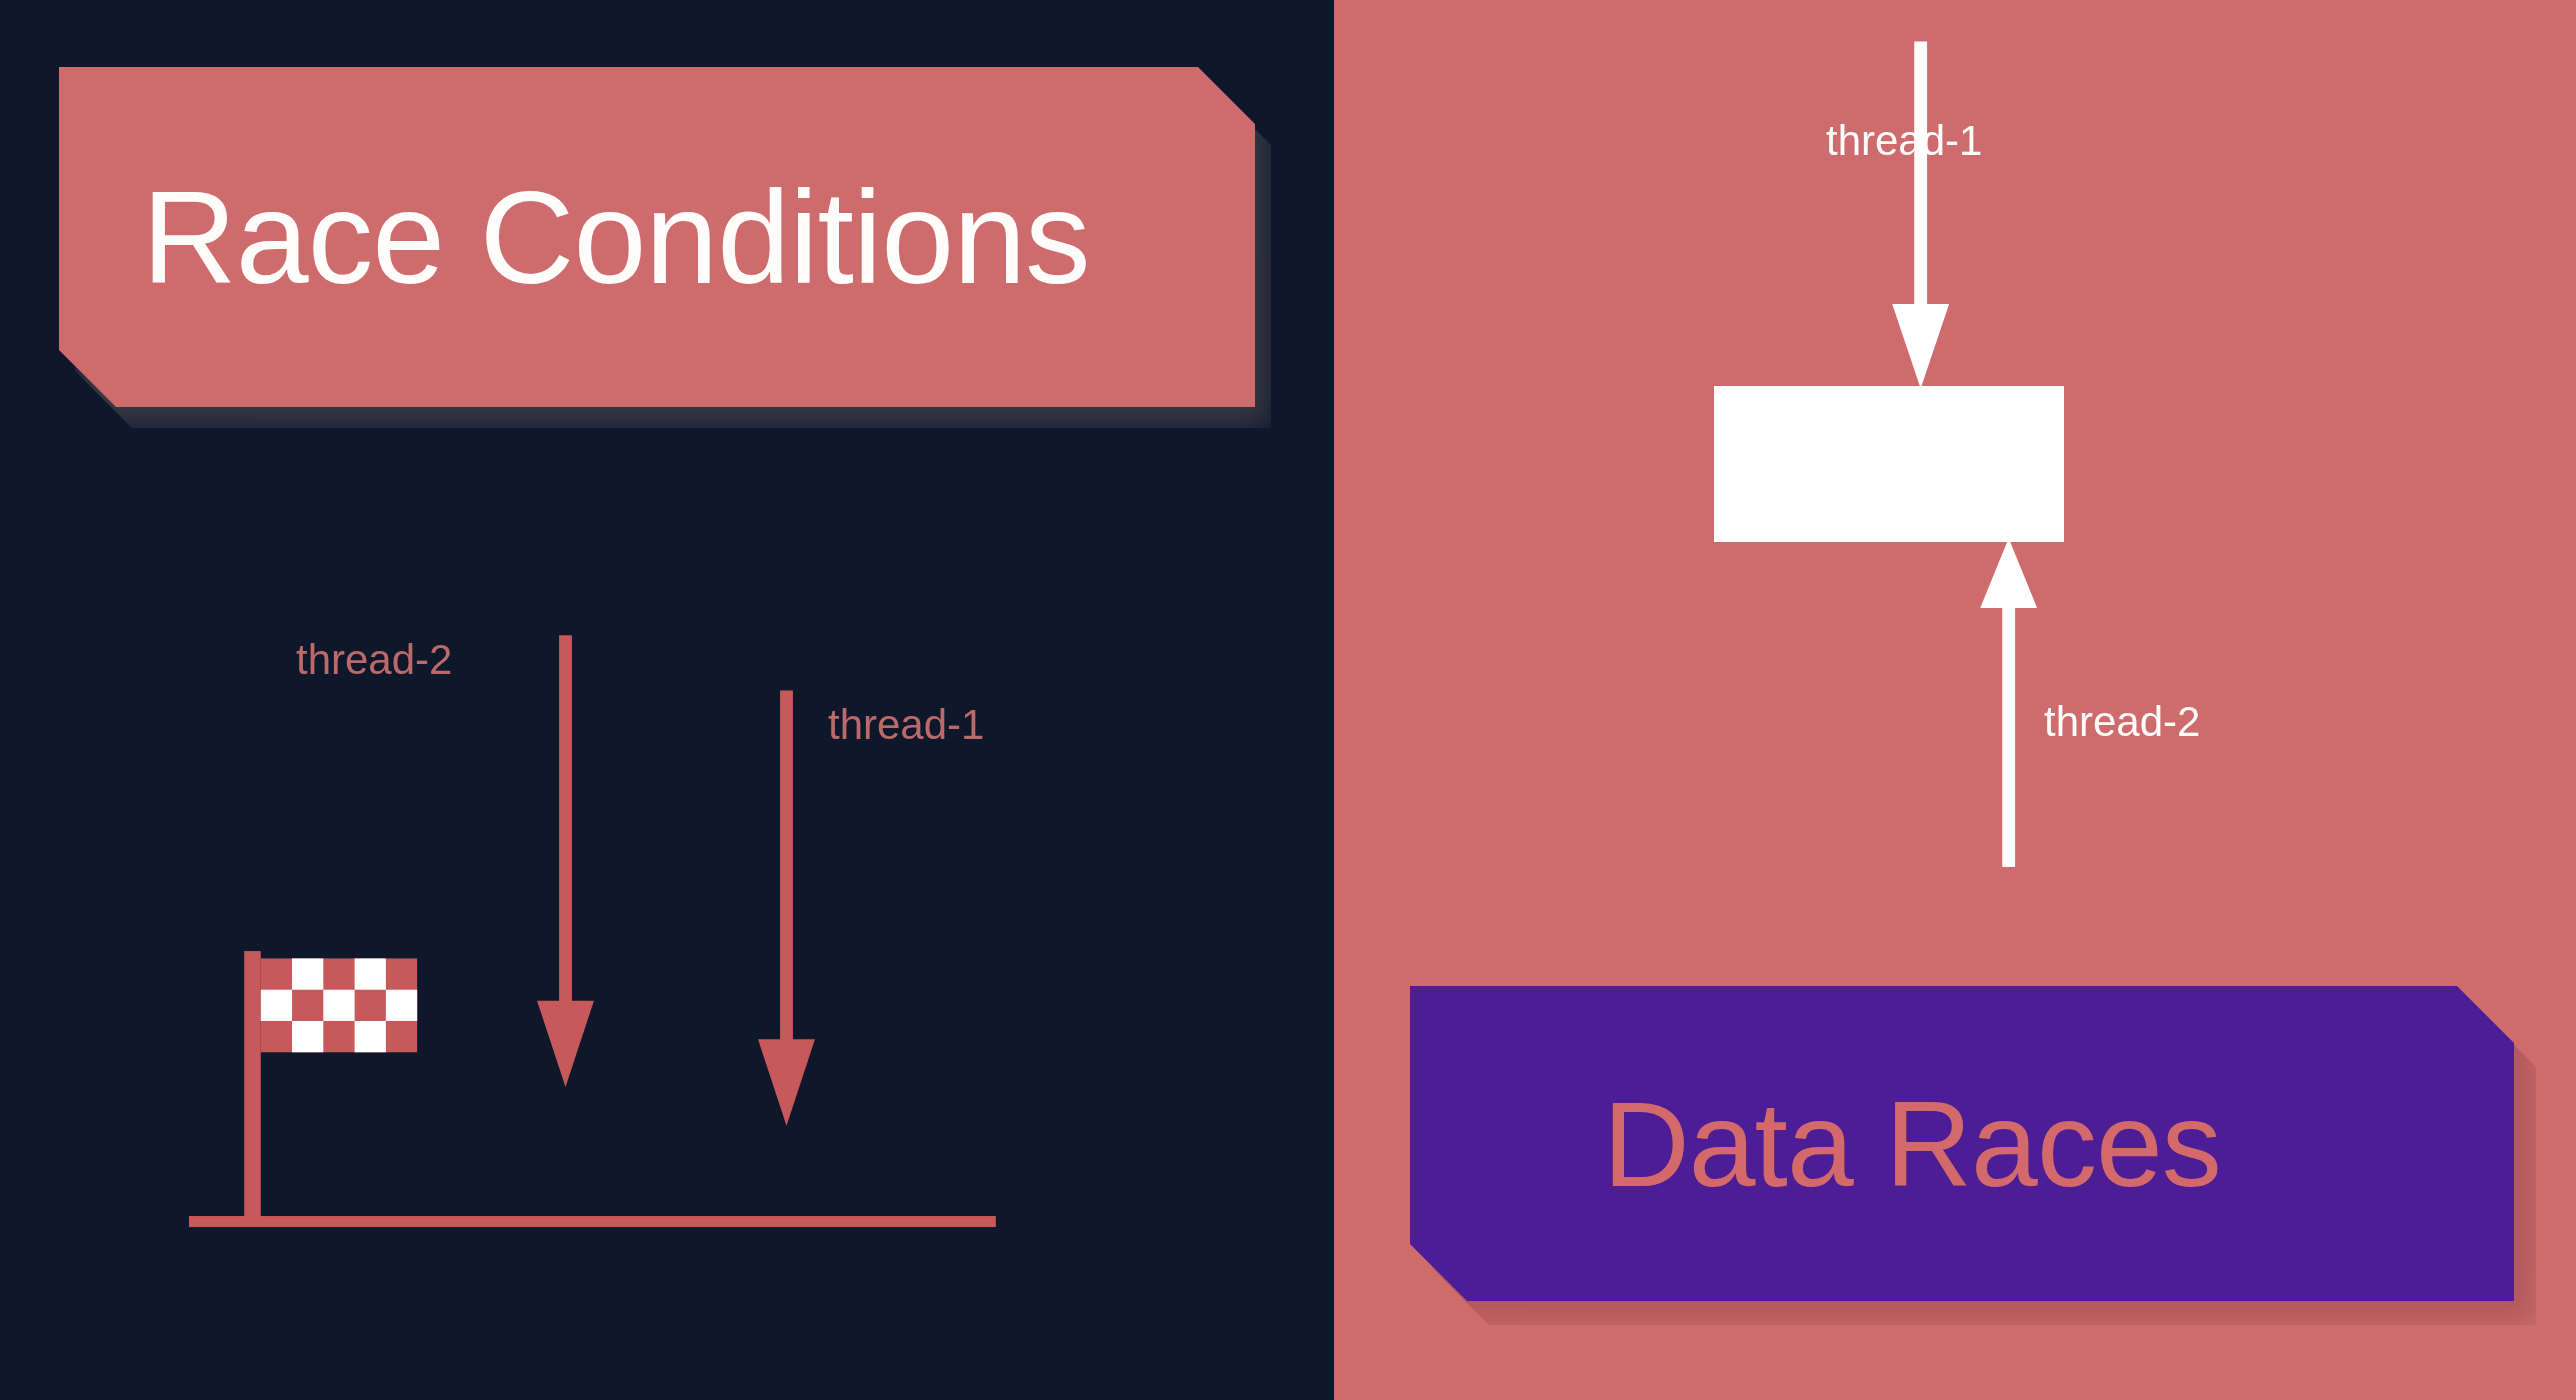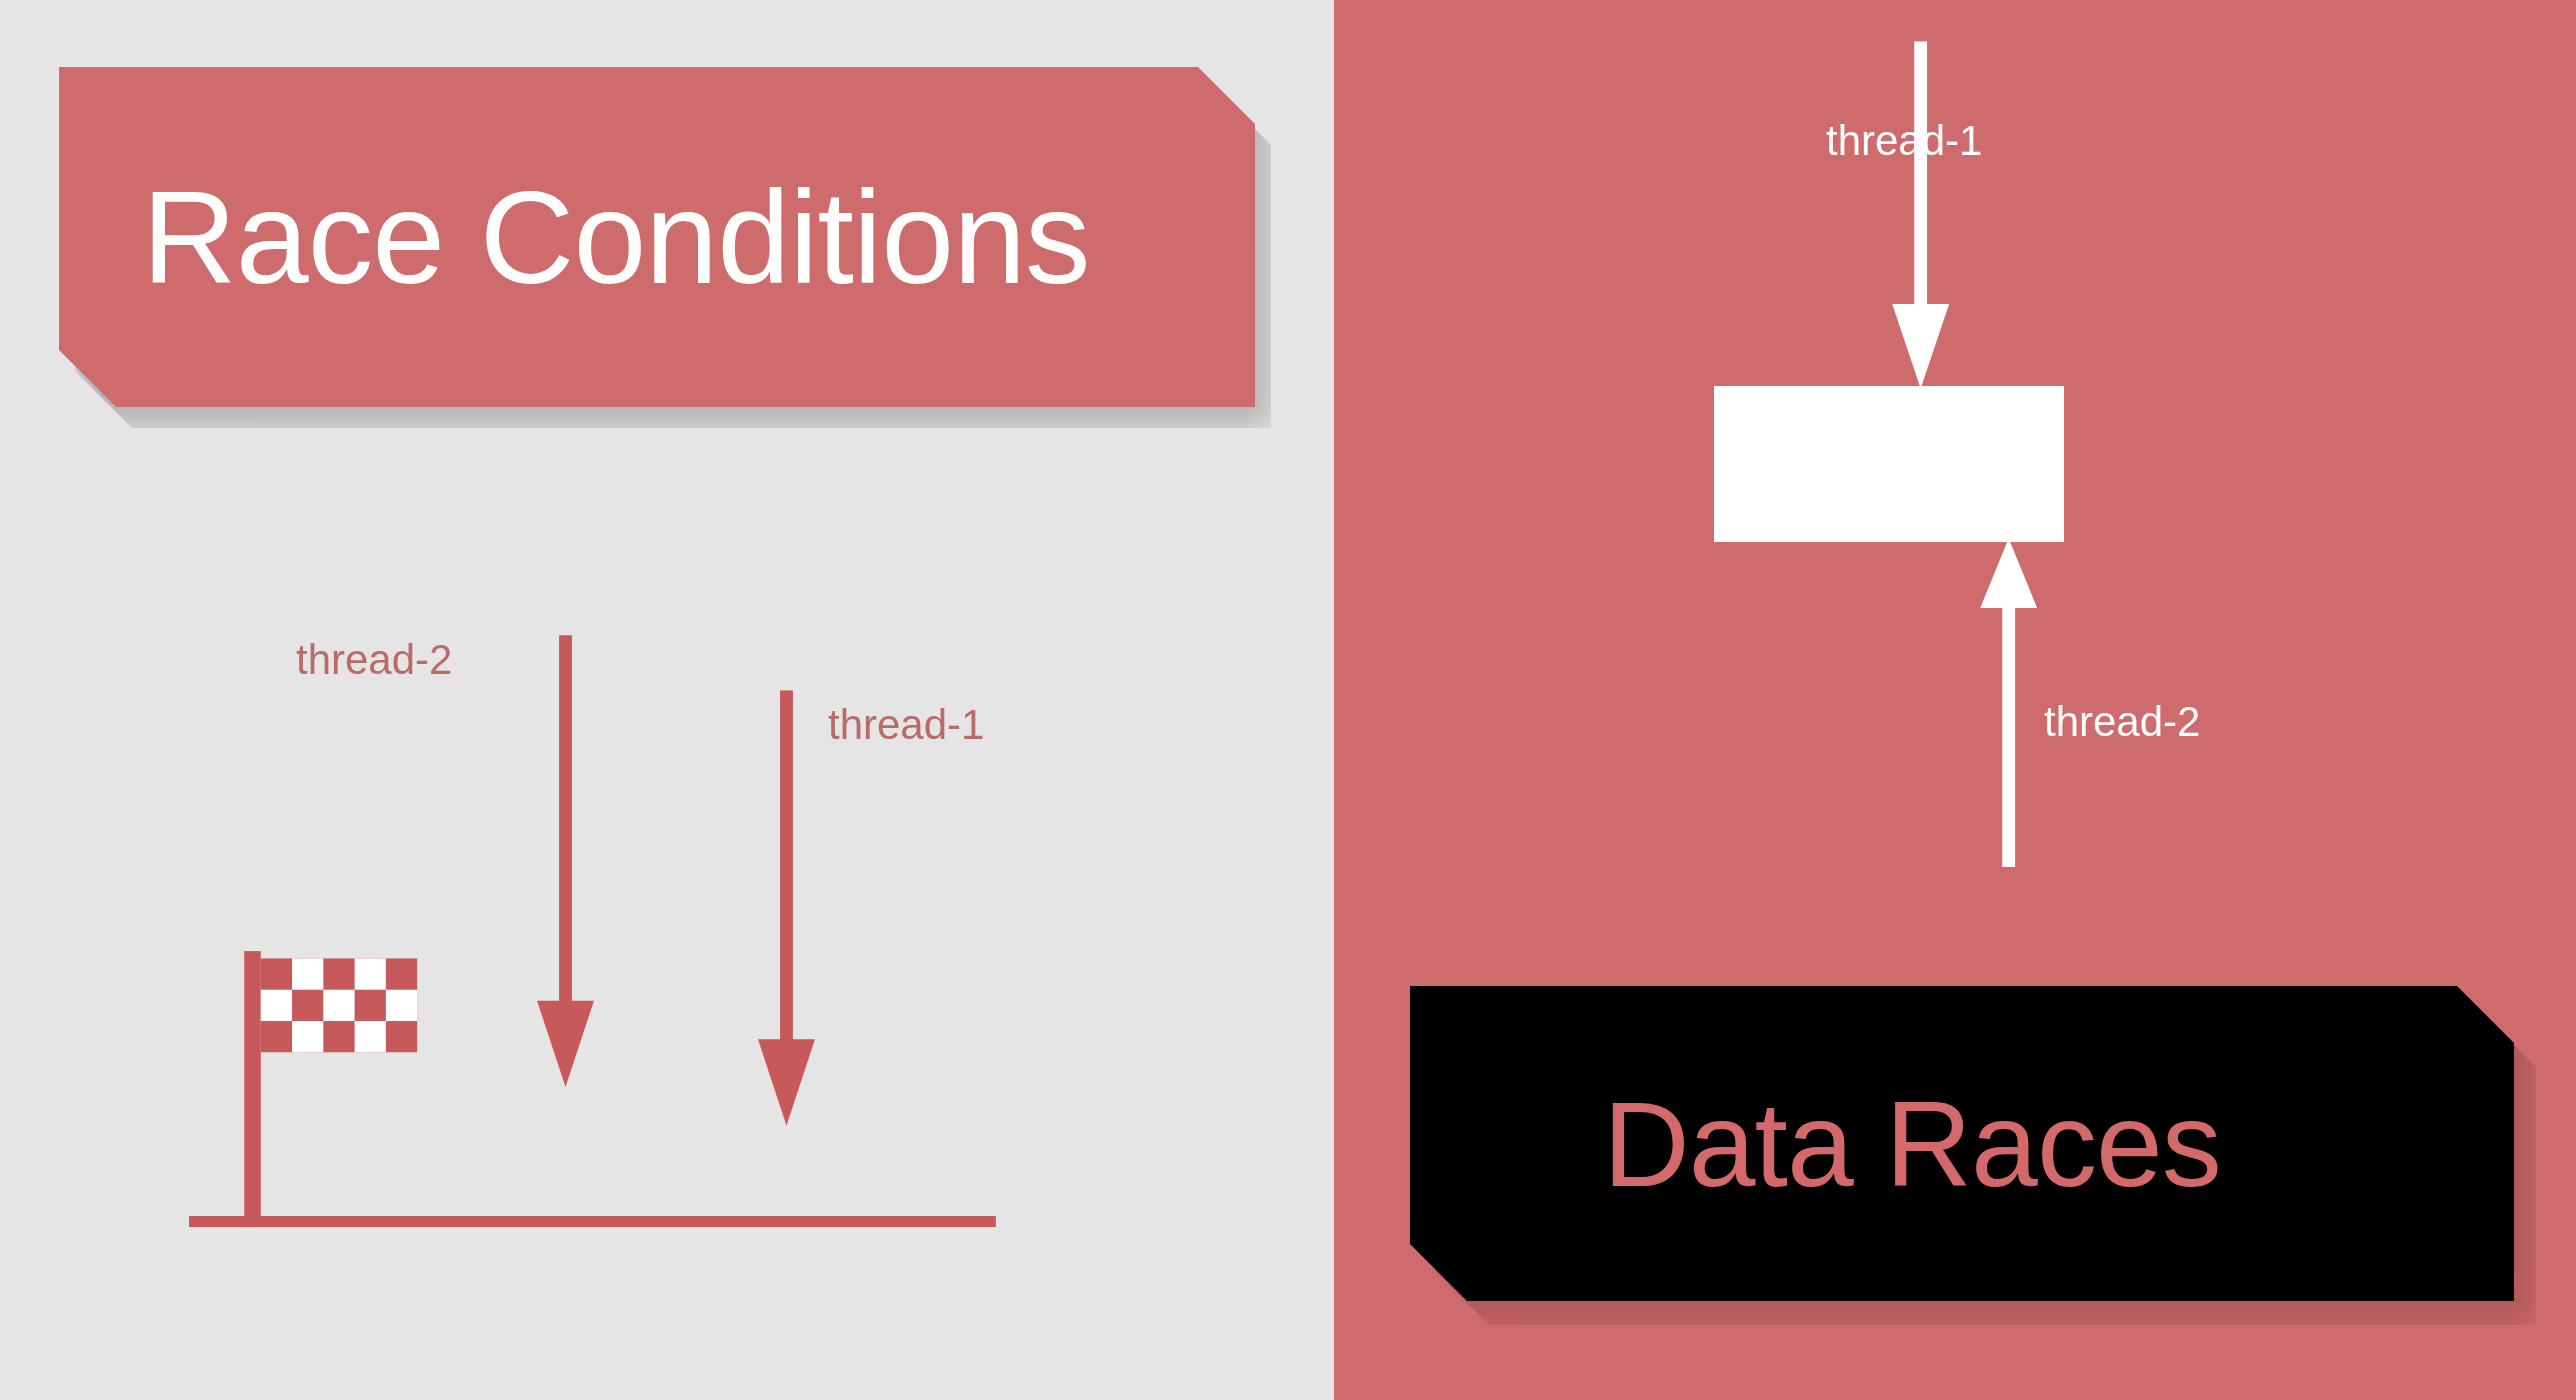--- a/index.html
+++ b/index.html
@@ -16,21 +16,21 @@
     height: 1400px;
     overflow: hidden;
     background: #fdfbfa;
   }
 
   
   .panel-left {
     position: absolute;
     left: 0; top: 0;
     width: 1334px; height: 1400px;
-    background: #e5e5e5;
+    background: #0f172a;
   }
   .panel-right {
     position: absolute;
     left: 1334px; top: 0;
     width: 1242px; height: 1400px;
     background: #cd6b6d;
   }
 
   
   .ribbon {
@@ -69,21 +69,21 @@
   }
 
   #data-banner-shadow {
     left: 1432px; top: 1010px;
     width: 1104px; height: 315px;
     background: #8c3f40;
   }
   #data-banner {
     left: 1410px; top: 986px;
     width: 1104px; height: 315px;
-    background: #000000;
+    background: #4c1d95;
   }
   #data-banner-title {
     color: #d3696b;
     font-size: 120px;
     font-weight: 400;
     letter-spacing: -0.9px;
     margin-left: 193px;
     white-space: nowrap;
     line-height: 1;
   }

